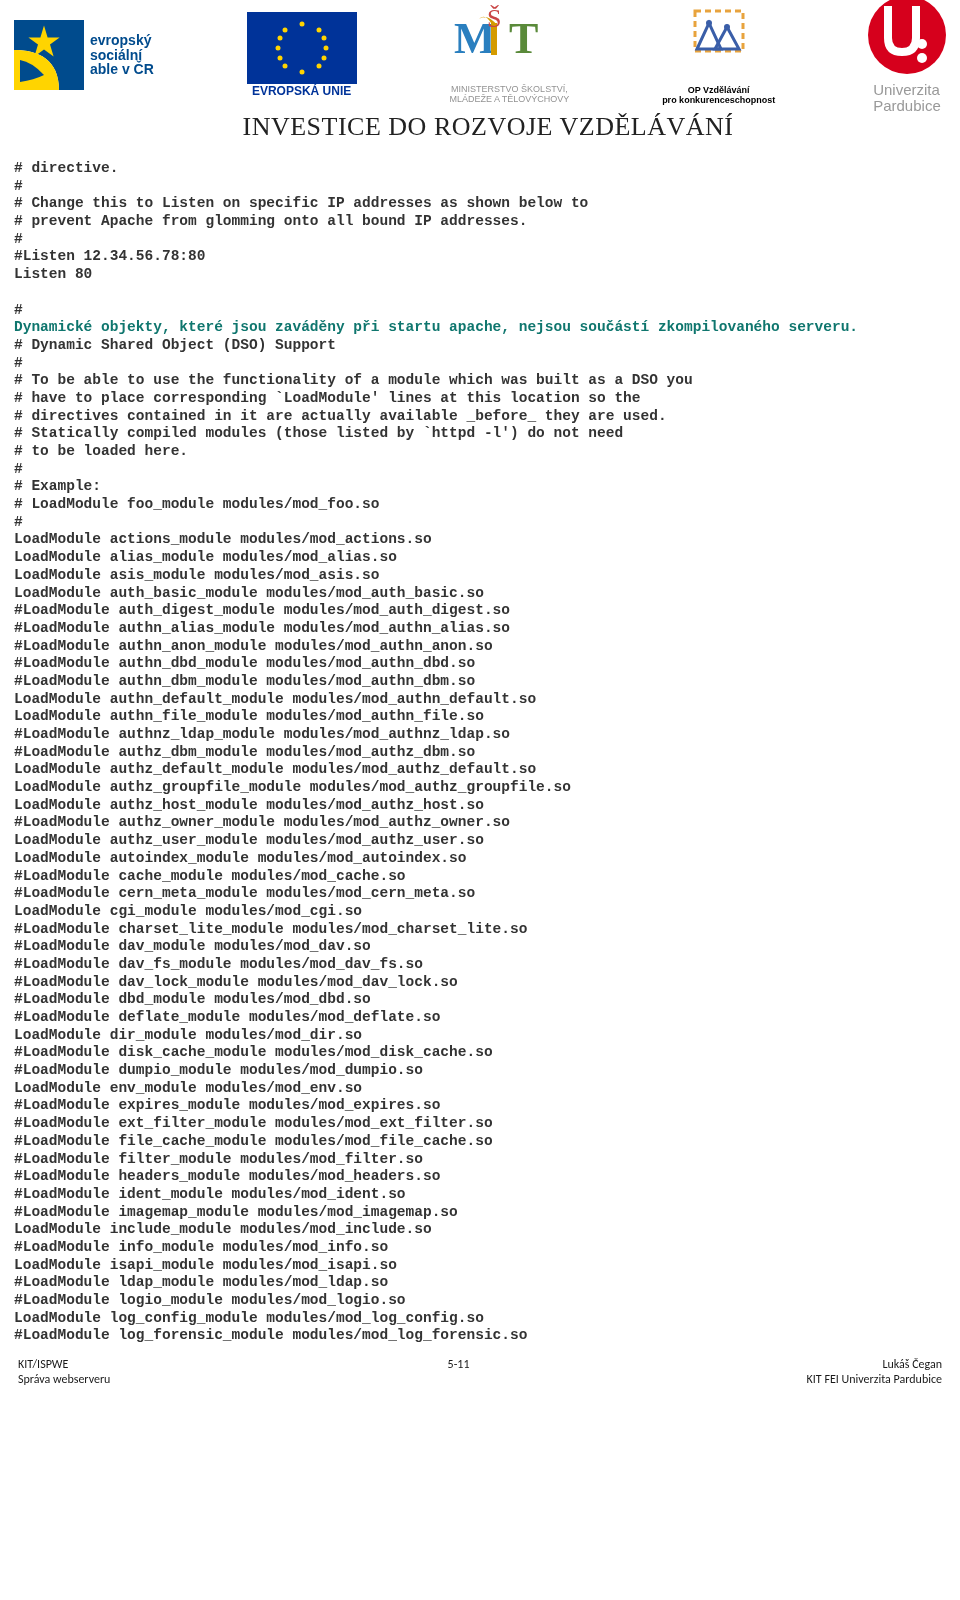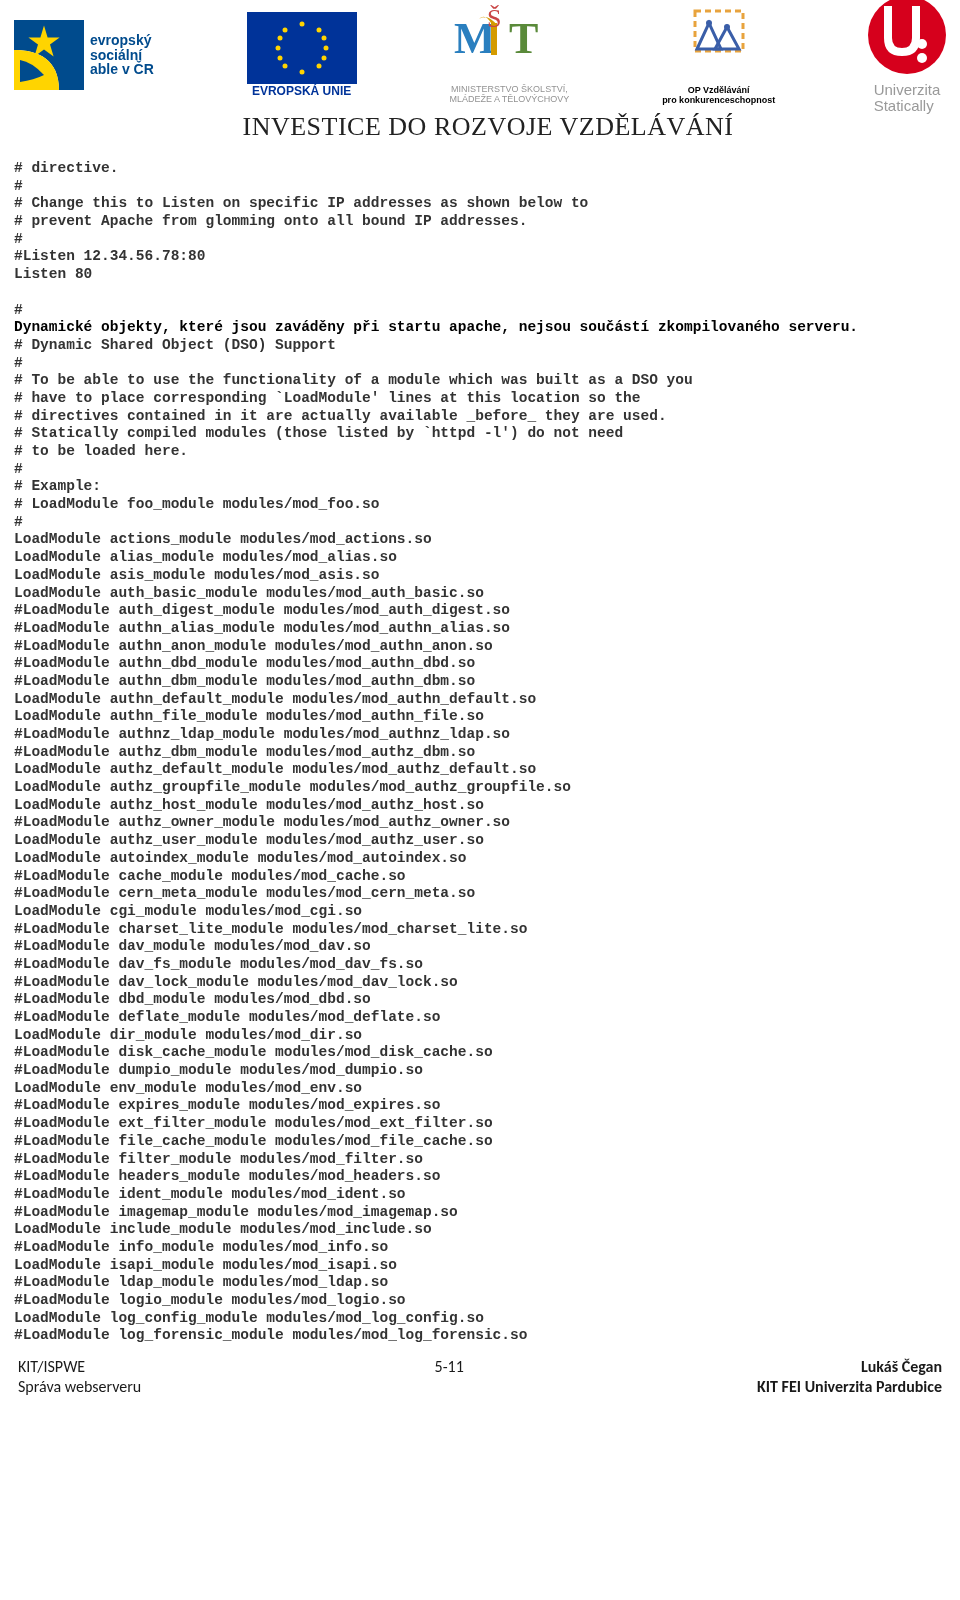--- a/index.html
+++ b/index.html
@@ -101,32 +101,32 @@
   }
   .code {
     font-family: "Courier New", monospace;
     font-size: 14.5px;
     font-weight: bold;
     line-height: 1.22;
     color: #333;
     white-space: pre;
     padding: 0 14px 10px 14px;
   }
-  .code .red { color: #000000; }
+  .code .red { color: #0f766e; }
   .footer {
     display: flex;
     justify-content: space-between;
     font-family: Calibri, Arial, sans-serif;
-    font-size: 16px;
+    font-size: 12px;
     color: #1a1a1a;
     padding: 2px 18px 14px 18px;
   }
   .footer .col { line-height: 1.25; }
   .footer .center { }
-  .footer .right { text-align: right; font-weight: bold; }
+  .footer .right { text-align: right; }
   .stars {
     position: absolute;
     width: 100%;
     height: 100%;
     top: 0; left: 0;
   }
 </style>
 </head>
 <body>
 
@@ -199,21 +199,21 @@
   <div class="upce-logo">
     <div class="red-circle">
       <svg viewBox="0 0 78 78" style="width:100%;height:100%;">
         <path d="M20 10 V42 Q20 56 34 56 Q48 56 48 42 V10" stroke="#fff" stroke-width="8" fill="none"></path>
         <circle cx="54" cy="48" r="5" fill="#fff"></circle>
         <circle cx="54" cy="62" r="5" fill="#fff"></circle>
       </svg>
     </div>
     <div class="upce-text">
       <div>Univerzita</div>
-      <div>Statically</div>
+      <div>Pardubice</div>
     </div>
   </div>
 
 </div>
 
 <div class="banner-title">INVESTICE DO ROZVOJE VZDĚLÁVÁNÍ</div>
 
 <div class="code"><span># directive.
 #
 # Change this to Listen on specific IP addresses as shown below to

